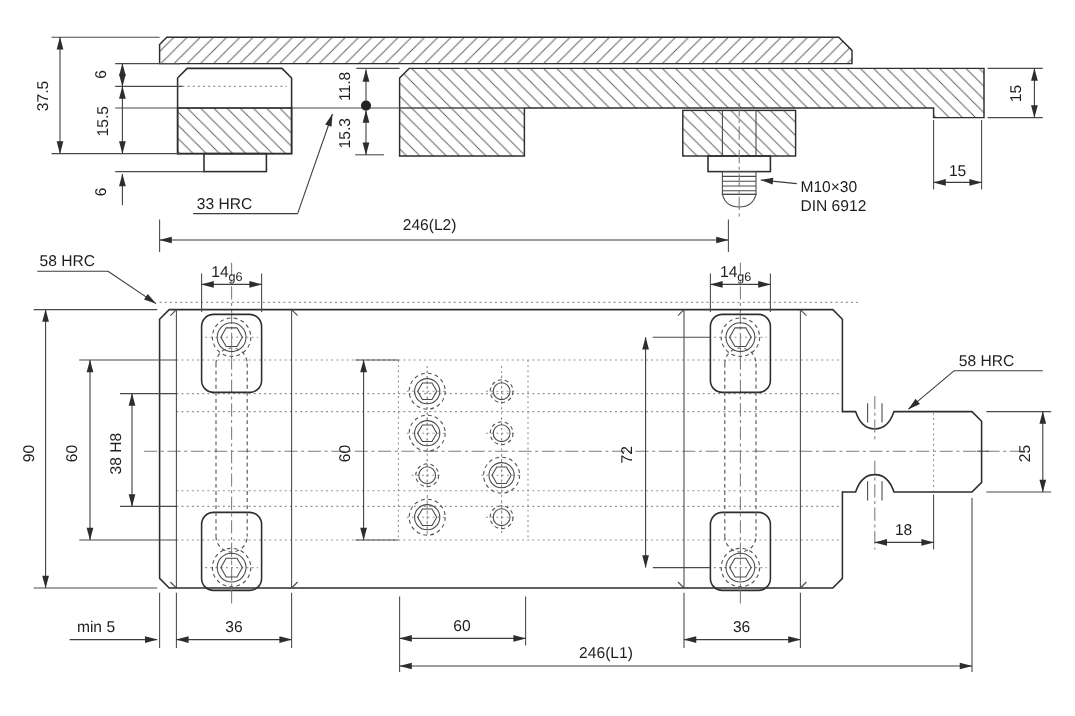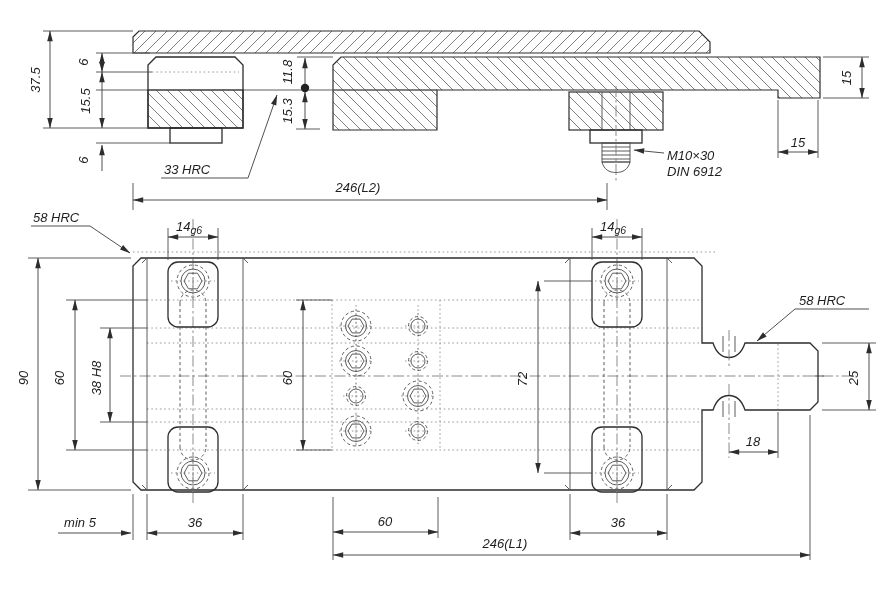--- a/index.html
+++ b/index.html
@@ -1,16 +1,16 @@
 <!DOCTYPE html>
 <html><head>
 <meta charset="utf-8">
 <style>
   html,body{margin:0;padding:0;background:#fff;}
-  #stage{position:relative;width:896px;height:597px;background:#a3a3a3;overflow:hidden;font-style:italic;}
+  #stage{position:relative;width:896px;height:597px;background:#a3a3a3;overflow:hidden;}
   svg{display:block;}
   .e  {fill:none;stroke:#2d2d2d;stroke-width:1.3;stroke-linejoin:miter;}
   .eh {stroke:#2d2d2d;stroke-width:1.2;stroke-linejoin:miter;}
   .t  {fill:none;stroke:#4a4a4a;stroke-width:0.9;}
   .d  {fill:none;stroke:#3d3d3d;stroke-width:0.9;}
   .dt {fill:none;stroke:#8f8f8f;stroke-width:0.9;stroke-dasharray:1.6 2.7;}
   .cl {fill:none;stroke:#7e7e7e;stroke-width:0.9;stroke-dasharray:11 3 2.5 3;}
   .hd {fill:none;stroke:#555;stroke-width:0.95;stroke-dasharray:3.2 2.7;}
   text{font-family:"Liberation Sans","DejaVu Sans",sans-serif;font-size:13px;fill:#1e1e1e;}
   .sm{font-size:10.5px;}

